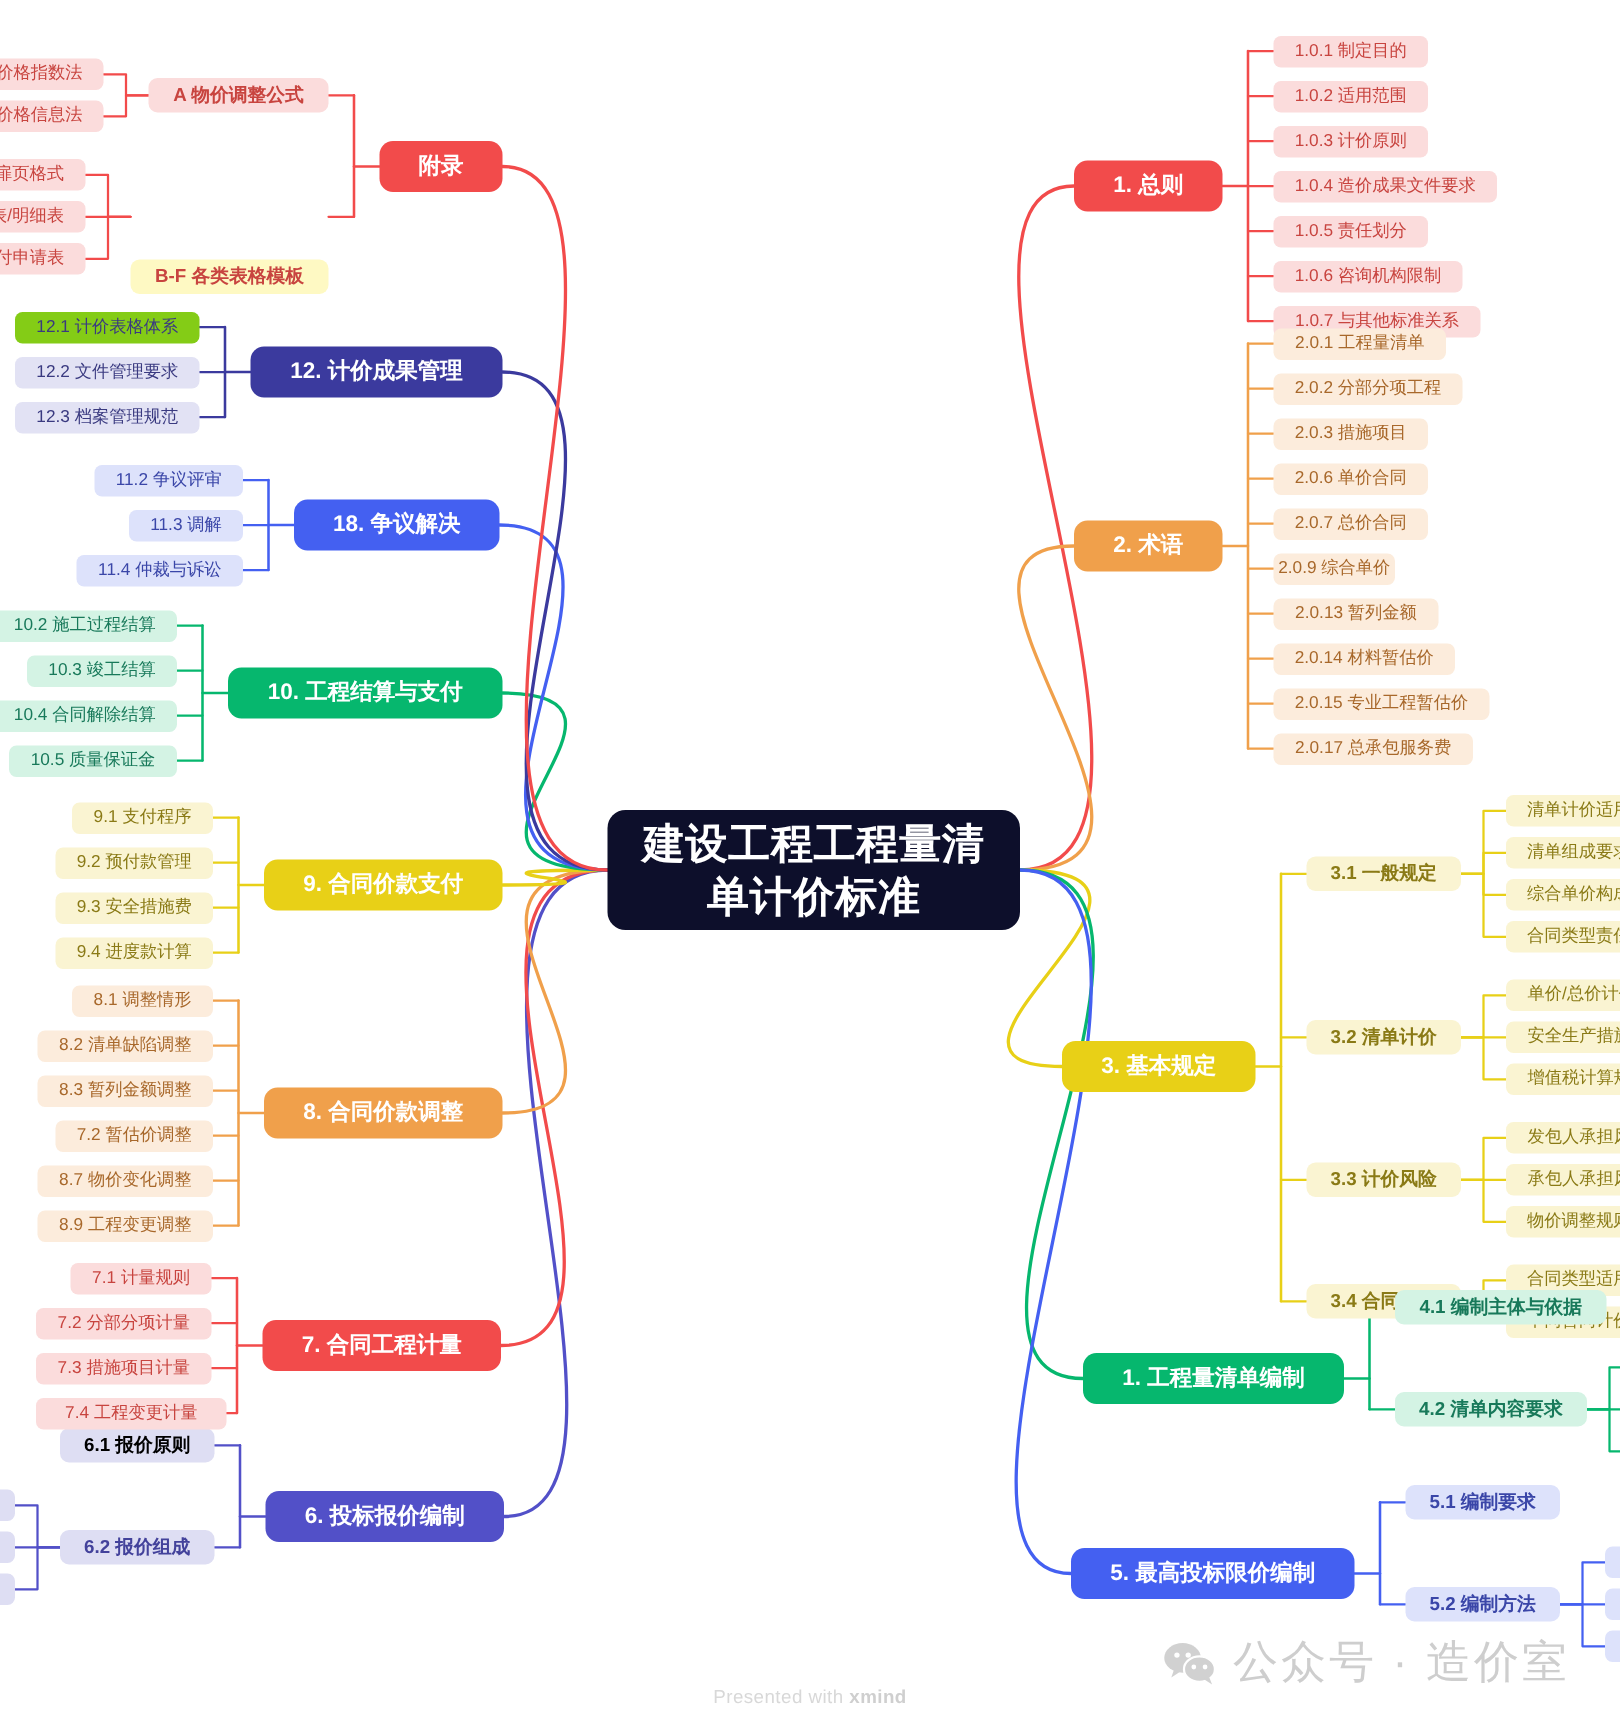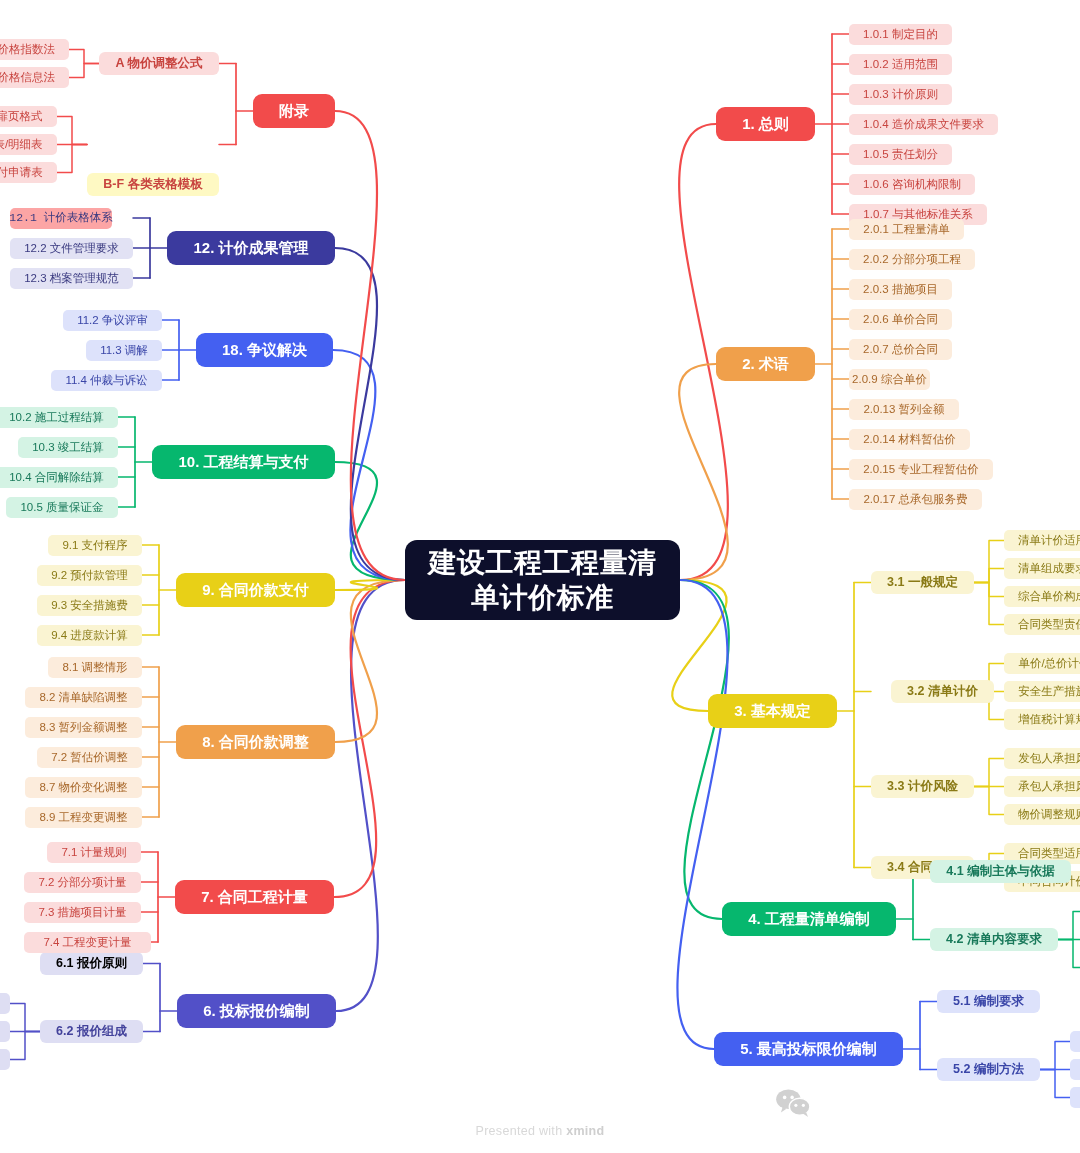--- a/index.html
+++ b/index.html
@@ -167,32 +167,32 @@
       <div class="node leaf" style="left: 849px; top: 398.5px; width: 110px; height: 21px; background: rgb(252, 236, 220); color: rgb(168, 104, 43);">2.0.13 暂列金额</div>
       <div class="node leaf" style="left: 849px; top: 428.5px; width: 121px; height: 21px; background: rgb(252, 236, 220); color: rgb(168, 104, 43);">2.0.14 材料暂估价</div>
       <div class="node leaf" style="left: 849px; top: 458.5px; width: 144px; height: 21px; background: rgb(252, 236, 220); color: rgb(168, 104, 43);">2.0.15 专业工程暂估价</div>
       <div class="node leaf" style="left: 849px; top: 488.5px; width: 133px; height: 21px; background: rgb(252, 236, 220); color: rgb(168, 104, 43);">2.0.17 总承包服务费</div>
       <div class="node main" style="left: 708px; top: 694px; width: 129px; height: 34px; background: rgb(232, 208, 23); color: rgb(255, 255, 255);">3. 基本规定</div>
       <div class="node sub" style="left: 871px; top: 571px; width: 103px; height: 23px; background: rgb(250, 244, 210); color: rgb(138, 122, 22);">3.1 一般规定</div>
       <div class="node leaf" style="left: 1004px; top: 530px; width: 120px; height: 21px; background: rgb(250, 244, 210); color: rgb(138, 122, 22);">清单计价适用范围</div>
       <div class="node leaf" style="left: 1004px; top: 558px; width: 97px; height: 21px; background: rgb(250, 244, 210); color: rgb(138, 122, 22);">清单组成要求</div>
       <div class="node leaf" style="left: 1004px; top: 586px; width: 97px; height: 21px; background: rgb(250, 244, 210); color: rgb(138, 122, 22);">综合单价构成</div>
       <div class="node leaf" style="left: 1004px; top: 614px; width: 120px; height: 21px; background: rgb(250, 244, 210); color: rgb(138, 122, 22);">合同类型责任划分</div>
-      <div class="node sub" style="left: 871px; top: 680px; width: 103px; height: 23px; background: rgb(250, 244, 210); color: rgb(138, 122, 22); margin-left: 20px;">3.2 清单计价</div>
+      <div class="node sub" style="left: 871px; top: 680px; width: 103px; height: 23px; background: rgb(250, 244, 210); color: rgb(138, 122, 22);">3.2 清单计价</div>
       <div class="node leaf" style="left: 1004px; top: 653px; width: 124px; height: 21px; background: rgb(250, 244, 210); color: rgb(138, 122, 22);">单价/总价计价方式</div>
       <div class="node leaf" style="left: 1004px; top: 681px; width: 109px; height: 21px; background: rgb(250, 244, 210); color: rgb(138, 122, 22);">安全生产措施费</div>
       <div class="node leaf" style="left: 1004px; top: 709px; width: 109px; height: 21px; background: rgb(250, 244, 210); color: rgb(138, 122, 22);">增值税计算规则</div>
       <div class="node sub" style="left: 871px; top: 775px; width: 103px; height: 23px; background: rgb(250, 244, 210); color: rgb(138, 122, 22);">3.3 计价风险</div>
       <div class="node leaf" style="left: 1004px; top: 748px; width: 109px; height: 21px; background: rgb(250, 244, 210); color: rgb(138, 122, 22);">发包人承担风险</div>
       <div class="node leaf" style="left: 1004px; top: 776px; width: 109px; height: 21px; background: rgb(250, 244, 210); color: rgb(138, 122, 22);">承包人承担风险</div>
       <div class="node leaf" style="left: 1004px; top: 804px; width: 97px; height: 21px; background: rgb(250, 244, 210); color: rgb(138, 122, 22);">物价调整规则</div>
       <div class="node sub" style="left: 871px; top: 856px; width: 103px; height: 23px; background: rgb(250, 244, 210); color: rgb(138, 122, 22);">3.4 合同选择</div>
       <div class="node leaf" style="left: 1004px; top: 843px; width: 120px; height: 21px; background: rgb(250, 244, 210); color: rgb(138, 122, 22);">合同类型适用场景</div>
       <div class="node leaf" style="left: 1004px; top: 871px; width: 120px; height: 21px; background: rgb(250, 244, 210); color: rgb(138, 122, 22);">不同合同计价要求</div>
-      <div class="node main" style="left: 722px; top: 902px; width: 174px; height: 34px; background: rgb(6, 183, 110); color: rgb(255, 255, 255);">4. 工程量清单编制</div>
+      <div class="node main" style="left: 722px; top: 902px; width: 174px; height: 34px; background: rgb(6, 183, 110); color: rgb(255, 255, 255);">1. 工程量清单编制</div>
       <div class="node sub" style="left: 930px; top: 860px; width: 141px; height: 23px; background: rgb(212, 243, 228); color: rgb(24, 121, 90);">4.1 编制主体与依据</div>
       <div class="node sub" style="left: 930px; top: 928px; width: 128px; height: 23px; background: rgb(212, 243, 228); color: rgb(24, 121, 90);">4.2 清单内容要求</div>
       <div class="node main" style="left: 714px; top: 1032px; width: 189px; height: 34px; background: rgb(68, 96, 241); color: rgb(255, 255, 255);">5. 最高投标限价编制</div>
       <div class="node sub" style="left: 937px; top: 990px; width: 103px; height: 23px; background: rgb(221, 226, 251); color: rgb(58, 70, 168);">5.1 编制要求</div>
       <div class="node sub" style="left: 937px; top: 1058px; width: 103px; height: 23px; background: rgb(221, 226, 251); color: rgb(58, 70, 168);">5.2 编制方法</div>
       <div class="node leaf" style="left: 1070px; top: 1031px; width: 97px; height: 21px; background: rgb(221, 226, 251); color: rgb(58, 70, 168);">分部分项计价</div>
       <div class="node leaf" style="left: 1070px; top: 1059px; width: 97px; height: 21px; background: rgb(221, 226, 251); color: rgb(58, 70, 168);">措施项目计价</div>
       <div class="node leaf" style="left: 1070px; top: 1087px; width: 97px; height: 21px; background: rgb(221, 226, 251); color: rgb(58, 70, 168);">其他项目计价</div>
       <div class="node main" style="left: 177px; top: 994px; width: 159px; height: 34px; background: rgb(82, 80, 200); color: rgb(255, 255, 255);">6. 投标报价编制</div>
       <div class="node sub" style="left: 40px; top: 952px; width: 103px; height: 23px; background: rgb(222, 222, 243); color: #000000;">6.1 报价原则</div>
@@ -220,21 +220,21 @@
       <div class="node main" style="left: 152px; top: 445px; width: 183px; height: 34px; background: rgb(6, 183, 110); color: rgb(255, 255, 255);">10. 工程结算与支付</div>
       <div class="node leaf" style="left: -5px; top: 406.5px; width: 123px; height: 21px; background: rgb(212, 243, 228); color: rgb(24, 121, 90);">10.2 施工过程结算</div>
       <div class="node leaf" style="left: 18px; top: 436.5px; width: 100px; height: 21px; background: rgb(212, 243, 228); color: rgb(24, 121, 90);">10.3 竣工结算</div>
       <div class="node leaf" style="left: -5px; top: 466.5px; width: 123px; height: 21px; background: rgb(212, 243, 228); color: rgb(24, 121, 90);">10.4 合同解除结算</div>
       <div class="node leaf" style="left: 6px; top: 496.5px; width: 112px; height: 21px; background: rgb(212, 243, 228); color: rgb(24, 121, 90);">10.5 质量保证金</div>
       <div class="node main" style="left: 196px; top: 333px; width: 137px; height: 34px; background: rgb(68, 96, 241); color: rgb(255, 255, 255);">18. 争议解决</div>
       <div class="node leaf" style="left: 63px; top: 309.5px; width: 99px; height: 21px; background: rgb(221, 226, 251); color: rgb(58, 70, 168);">11.2 争议评审</div>
       <div class="node leaf" style="left: 86px; top: 339.5px; width: 76px; height: 21px; background: rgb(221, 226, 251); color: rgb(58, 70, 168);">11.3 调解</div>
       <div class="node leaf" style="left: 51px; top: 369.5px; width: 111px; height: 21px; background: rgb(221, 226, 251); color: rgb(58, 70, 168);">11.4 仲裁与诉讼</div>
       <div class="node main" style="left: 167px; top: 231px; width: 168px; height: 34px; background: rgb(59, 58, 158); color: rgb(255, 255, 255);">12. 计价成果管理</div>
-      <div class="node leaf" style="left: 10px; top: 207.5px; width: 102px; height: 21px; background: #fca5a5; color: rgb(58, 58, 128); font-family: Liberation Mono, monospace;">12.1 计价表格体系</div>
+      <div class="node leaf" style="left: 10px; top: 207.5px; width: 123px; height: 21px; background: #84cc16; color: rgb(58, 58, 128);">12.1 计价表格体系</div>
       <div class="node leaf" style="left: 10px; top: 237.5px; width: 123px; height: 21px; background: rgb(226, 226, 244); color: rgb(58, 58, 128);">12.2 文件管理要求</div>
       <div class="node leaf" style="left: 10px; top: 267.5px; width: 123px; height: 21px; background: rgb(226, 226, 244); color: rgb(58, 58, 128);">12.3 档案管理规范</div>
       <div class="node main" style="left: 253px; top: 94px; width: 82px; height: 34px; background: rgb(242, 75, 75); color: rgb(255, 255, 255);">附录</div>
       <div class="node sub" style="left: 99px; top: 52px; width: 120px; height: 23px; background: rgb(251, 220, 220); color: rgb(200, 68, 63);">A 物价调整公式</div>
       <div class="node leaf" style="left: -37px; top: 39px; width: 106px; height: 21px; background: rgb(251, 220, 220); color: rgb(200, 68, 63);">A.1 价格指数法</div>
       <div class="node leaf" style="left: -37px; top: 67px; width: 106px; height: 21px; background: rgb(251, 220, 220); color: rgb(200, 68, 63);">A.2 价格信息法</div>
       <div class="node sub" style="left: 87px; top: 133px; width: 132px; height: 23px; background: #fef9c3; color: rgb(200, 68, 63); margin-top: 40px;">B-F 各类表格模板</div>
       <div class="node leaf" style="left: -44px; top: 106px; width: 101px; height: 21px; background: rgb(251, 220, 220); color: rgb(200, 68, 63);">封面/扉页格式</div>
       <div class="node leaf" style="left: -44px; top: 134px; width: 101px; height: 21px; background: rgb(251, 220, 220); color: rgb(200, 68, 63);">汇总表/明细表</div>
       <div class="node leaf" style="left: -29px; top: 162px; width: 86px; height: 21px; background: rgb(251, 220, 220); color: rgb(200, 68, 63);">支付申请表</div>
@@ -251,13 +251,14 @@
       <ellipse cx="14" cy="12" rx="13" ry="10.5" fill="#c9c9c9"></ellipse>
       <polygon points="8,20 6,26 12,22" fill="#c9c9c9"></polygon>
       <circle cx="10" cy="10" r="1.9" fill="#ffffff"></circle>
       <circle cx="18" cy="10" r="1.9" fill="#ffffff"></circle>
       <ellipse cx="26" cy="20" rx="11" ry="9" fill="#c9c9c9" stroke="#ffffff" stroke-width="1.6"></ellipse>
       <polygon points="33,26 35,31 29,27" fill="#c9c9c9"></polygon>
       <circle cx="22" cy="18.5" r="1.7" fill="#ffffff"></circle>
       <circle cx="30" cy="18.5" r="1.7" fill="#ffffff"></circle>
     </svg>
   </span>
+  <span class="wtext">公众号 · 造价室</span>
 </div>
 
 </body></html>

